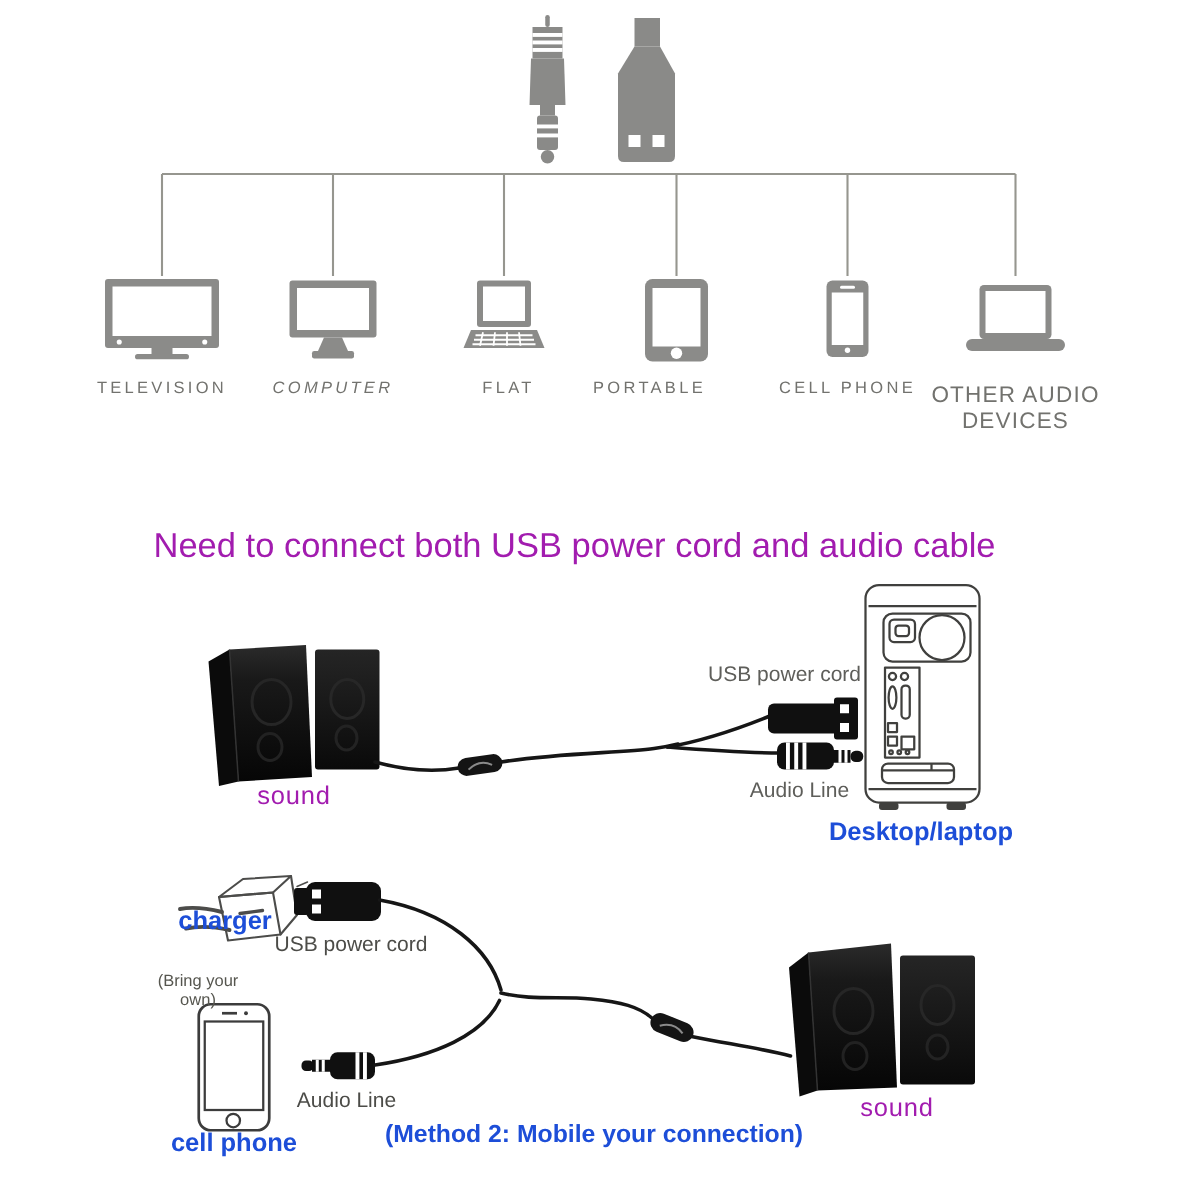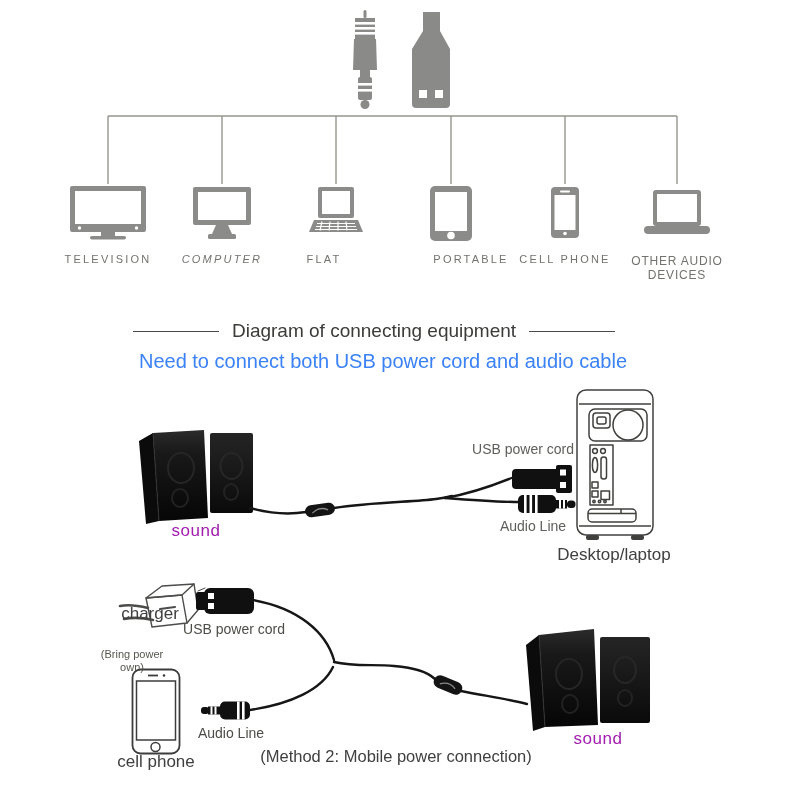--- a/index.html
+++ b/index.html
@@ -1,29 +1,29 @@
 <!DOCTYPE html>
 <html><head>
 <meta charset="utf-8">
 <style>
   html,body{margin:0;padding:0;background:#ffffff;}
   #stage{position:relative;width:800px;height:800px;background:#ffffff;overflow:hidden;
          font-family:"Liberation Sans",sans-serif;}
   #main-art{position:absolute;left:0;top:0;}
   .lbl{position:absolute;text-align:center;line-height:1.15;}
   .dev-label{top:253px;width:120px;font-size:11px;letter-spacing:2.2px;color:#72726e;}
-  .dev-label.small{font-size:12px;letter-spacing:0.8px;top:255px;width:130px;}
+  .dev-label.small{font-size:15px;letter-spacing:0.8px;top:255px;width:130px;}
   .title-row{position:absolute;top:320px;left:0;width:748px;display:flex;align-items:center;
              justify-content:center;gap:13px;}
   .title-line{width:86px;border-top:1.7px solid #4a4a48;height:0;}
   .title-text{font-size:19px;color:#3b3b39;}
-  .subtitle{top:350px;left:0;width:766px;font-size:20px;color:#3b82f6;}
+  .subtitle{top:350px;left:0;width:766px;font-size:23px;color:#a21caf;}
   .sound{font-size:17px;color:#a21caf;letter-spacing:0.5px;}
   .cable-lbl{font-size:14px;color:#5e5e5a;}
-  .big-lbl{font-size:17px;color:#404040;}
+  .big-lbl{font-size:17px;color:#1d4ed8;font-weight:bold;}
   .note{font-size:11px;color:#56564f;}
 </style>
 </head>
 <body>
 
 <div id="stage">
 
 <svg id="main-art" width="800" height="800" viewBox="0 0 800 800">
   <defs>
     <linearGradient id="gSpk" x1="0" y1="0" x2="0" y2="1">
@@ -230,38 +230,33 @@
     <ellipse cx="45" cy="46" rx="13" ry="15" fill="none" stroke="#262626" stroke-width="2"></ellipse>
     <ellipse cx="46" cy="76" rx="8" ry="9" fill="none" stroke="#222" stroke-width="2"></ellipse>
     <rect x="76" y="9" width="50" height="86" rx="2" fill="url(#gSpk2)"></rect>
     <ellipse cx="101" cy="42" rx="11" ry="13" fill="none" stroke="#272727" stroke-width="2"></ellipse>
     <ellipse cx="101" cy="70" rx="7" ry="8" fill="none" stroke="#232323" stroke-width="2"></ellipse>
   </g>
 </svg>
 
 <div class="lbl dev-label" style="left:48px;">TELEVISION</div>
 <div class="lbl dev-label" style="left:162px;font-style:italic;">COMPUTER</div>
-<div class="lbl dev-label" style="left:264px;">FLAT</div>
-<div class="lbl dev-label" style="left:411px;">PORTABLE</div>
+<div class="lbl dev-label" style="left:279px;">FLAT</div>
+<div class="lbl dev-label" style="left:373px;">PORTABLE</div>
 <div class="lbl dev-label" style="left:505px;">CELL PHONE</div>
 <div class="lbl dev-label small" style="left:612px;">OTHER AUDIO DEVICES</div>
 
-<div class="title-row">
-  <div class="title-line"></div>
-  <div class="title-text">Diagram of connecting equipment</div>
-  <div class="title-line"></div>
-</div>
 <div class="lbl subtitle">Need to connect both USB power cord and audio cable</div>
 
 <div class="lbl sound" style="top:521px;left:146px;width:100px;">sound</div>
 <div class="lbl cable-lbl" style="top:441px;left:472px;width:102px;text-align:right;">USB power cord</div>
 <div class="lbl cable-lbl" style="top:518px;left:494px;width:78px;">Audio Line</div>
 <div class="lbl big-lbl" style="top:545px;left:548px;width:132px;">Desktop/laptop</div>
 
 <div class="lbl big-lbl" style="top:604px;left:112px;width:76px;">charger</div>
-<div class="lbl note" style="top:648px;left:92px;width:80px;">(Bring power own)</div>
+<div class="lbl note" style="top:648px;left:92px;width:80px;">(Bring your own)</div>
 <div class="lbl cable-lbl" style="top:621px;left:182px;width:104px;color:#4c4c48;">USB power cord</div>
 <div class="lbl big-lbl" style="top:752px;left:112px;width:88px;">cell phone</div>
 <div class="lbl cable-lbl" style="top:725px;left:194px;width:74px;color:#4c4c48;">Audio Line</div>
-<div class="lbl big-lbl" style="top:747px;left:246px;width:300px;font-size:16.5px;">(Method 2: Mobile power connection)</div>
+<div class="lbl big-lbl" style="top:747px;left:246px;width:300px;font-size:16.5px;">(Method 2: Mobile your connection)</div>
 <div class="lbl sound" style="top:729px;left:552px;width:92px;">sound</div>
 
 </div>
 
 </body></html>

